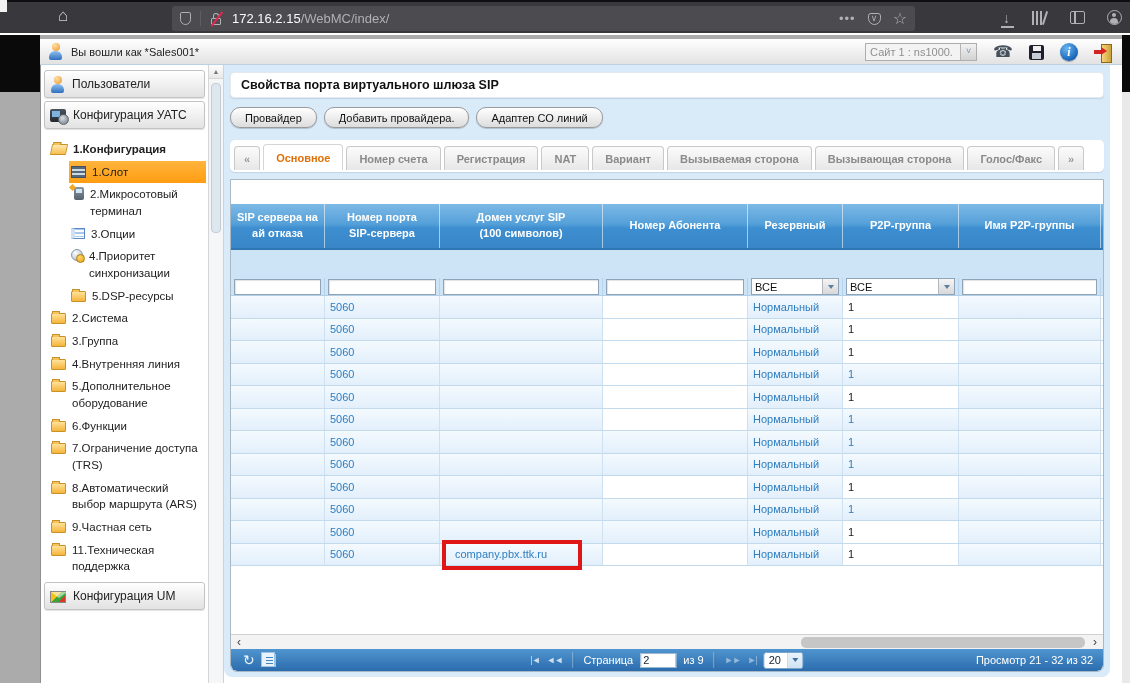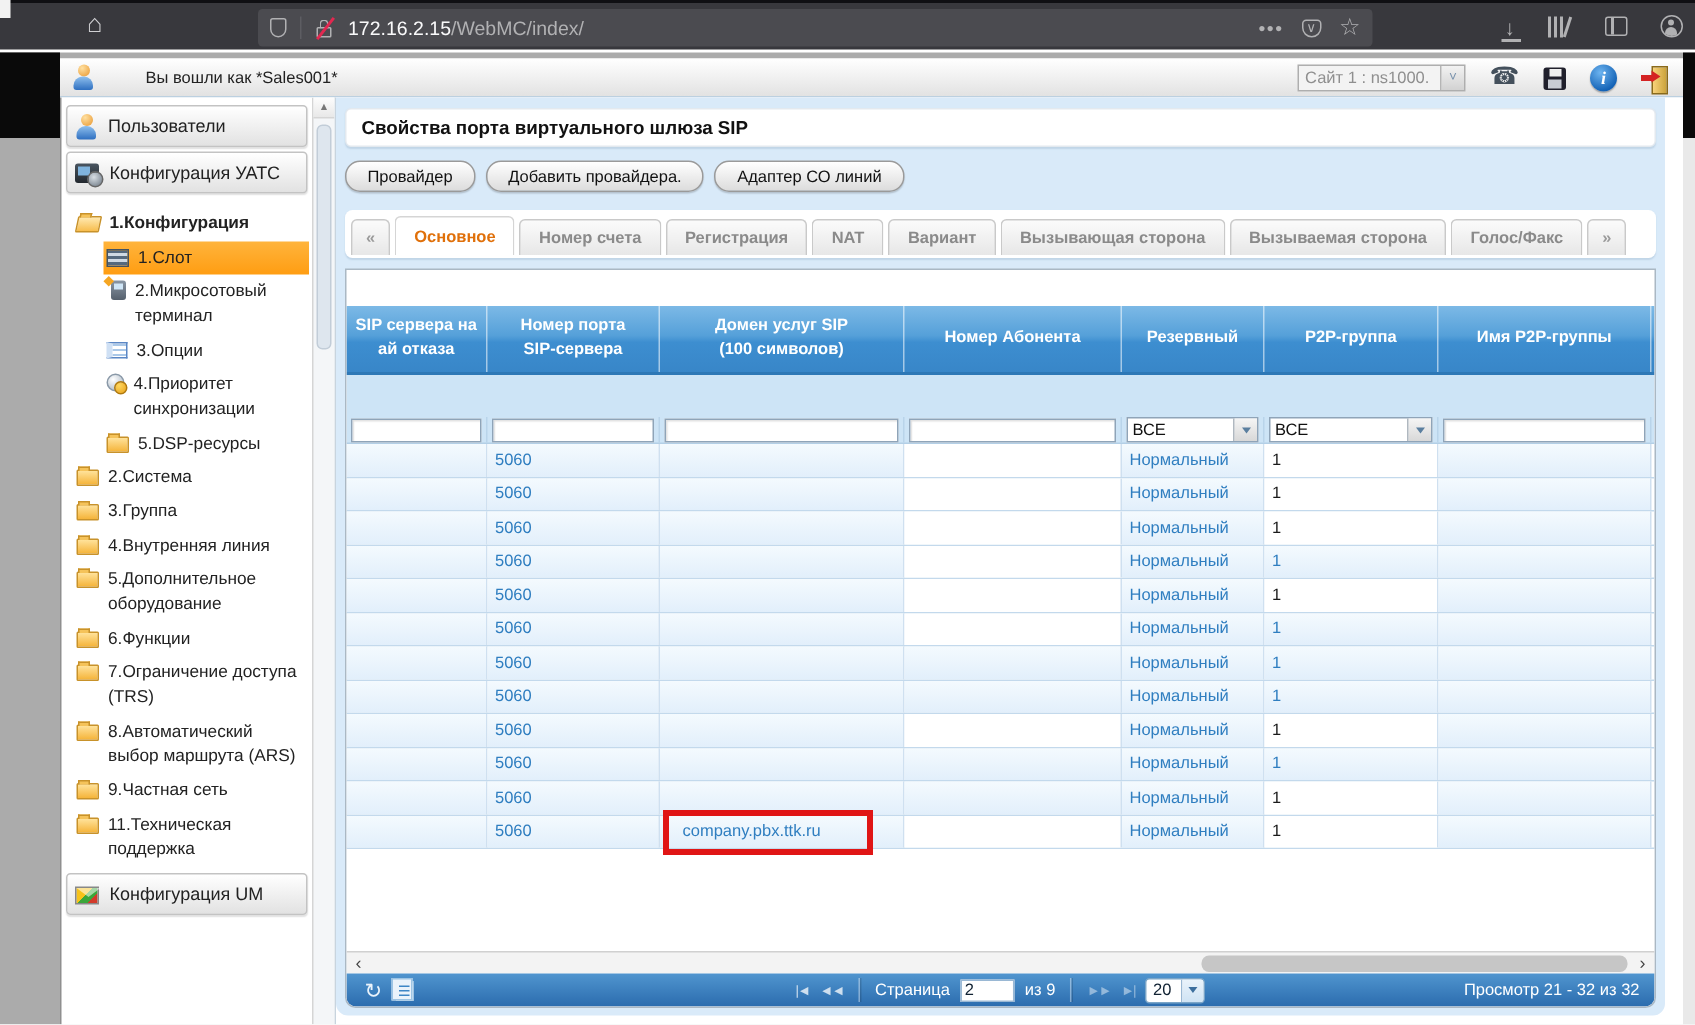--- a/index.html
+++ b/index.html
@@ -62,21 +62,21 @@
   .house-shape { width:18px; height:17px; background:linear-gradient(180deg,#6cc1f7,#1576d4); clip-path:polygon(50% 6%, 94% 46%, 80% 46%, 80% 92%, 20% 92%, 20% 46%, 6% 46%); }
   .hammer-shape { position:relative; width:20px; height:20px; transform:rotate(45deg); }
   .hammer-shape::before { content:""; position:absolute; left:8.5px; top:3px; width:4px; height:15px; background:linear-gradient(90deg,#cfe4f5,#5f9bd0); border-radius:2px; }
   .hammer-shape::after { content:""; position:absolute; left:3px; top:1px; width:14px; height:6px; background:linear-gradient(180deg,#f0f7fc,#7fb3dd); border-radius:2px; }
   .gear-shape { position:relative; width:14px; height:14px; border-radius:50%; background:#1576d4; }
   .gear-shape::before { content:""; position:absolute; inset:4px; border-radius:50%; background:#fff; }
   .gear-shape::after { content:""; position:absolute; left:5px; top:5px; width:4px; height:4px; background:#1576d4;
      box-shadow:0 -8px #1576d4, 0 8px #1576d4, -8px 0 #1576d4, 8px 0 #1576d4, 6px 6px #1576d4, -6px -6px #1576d4, 6px -6px #1576d4, -6px 6px #1576d4; }
 
   
-  #userbar { position:relative; height:26px; flex:0 0 26px; background:linear-gradient(180deg,#ffffff,#e2e2e2); border-bottom:1px solid #bcd0e0; display:flex; align-items:center; font-size:11px; color:#222;gap:26px; }
+  #userbar { position:relative; height:26px; flex:0 0 26px; background:linear-gradient(180deg,#ffffff,#e2e2e2); border-bottom:1px solid #bcd0e0; display:flex; align-items:center; font-size:11px; color:#222; }
   .ub-text { margin-left:8px; }
   .person-icon { position:relative; width:15px; height:17px; margin-left:8px; }
   .person-icon::before { content:""; position:absolute; left:3.5px; top:0; width:8px; height:8px; border-radius:50%; background:radial-gradient(circle at 35% 30%,#ffe0a0,#e8962e); }
   .person-icon::after { content:""; position:absolute; left:1px; top:8px; width:13px; height:9px; border-radius:6px 6px 2px 2px; background:linear-gradient(180deg,#8fc0ee,#2e6fc0); }
   .ub-right { position:absolute; right:10px; top:0; height:26px; display:flex; align-items:center; gap:16px; }
   .site-select { width:112px; height:18px; background:#f3f3f3; border:1px solid #aeaeae; display:flex; align-items:center; font-size:11px; color:#8f8f8f; padding-left:4px; }
   .site-select .sel-btn { margin-left:auto; width:16px; height:16px; background:linear-gradient(180deg,#f2f2f2,#d2d2d2); border-left:1px solid #b5b5b5; color:#7a93ad; font-size:9px; text-align:center; line-height:15px; }
   .phone-icon { font-size:16px; color:#44505c; line-height:16px; }
   .save-icon { position:relative; width:15px; height:15px; background:#20202c; border-radius:2px; }
   .save-icon::before { content:""; position:absolute; left:4px; top:1px; width:8px; height:5px; background:#f0f0f0; }
@@ -321,22 +321,22 @@
                 <div class="pill-btn">Адаптер СО линий</div>
               </div>
             <div class="tabs-wrap">
               <div class="tabs-row" id="tabs-row">
                   <div class="tab nav">«</div>
                   <div class="tab active">Основное</div>
                   <div class="tab">Номер счета</div>
                   <div class="tab">Регистрация</div>
                   <div class="tab">NAT</div>
                   <div class="tab">Вариант</div>
+                  <div class="tab">Вызываемая сторона</div>
                   <div class="tab">Вызывающая сторона</div>
-                  <div class="tab">Вызываемая сторона</div>
                   <div class="tab">Голос/Факс</div>
                   <div class="tab nav">»</div>
                 </div>
             </div>
             <div class="grid">
               <div class="g-head" id="g-head">
                   <div class="gh-cell" style="width: 94px;">
                     <div>SIP сервера на</div>
                     <div>ай отказа</div>
                   </div>

